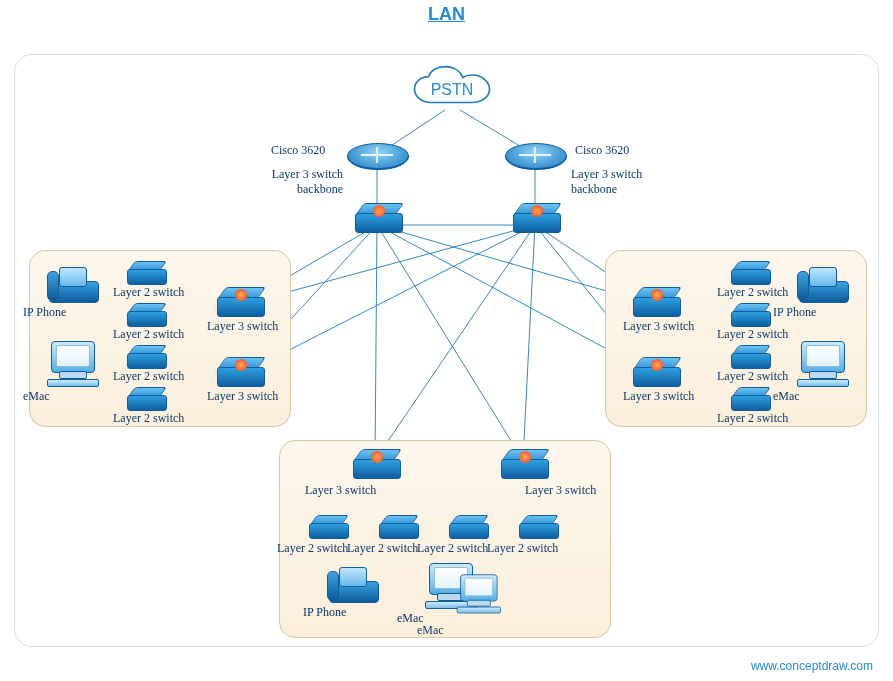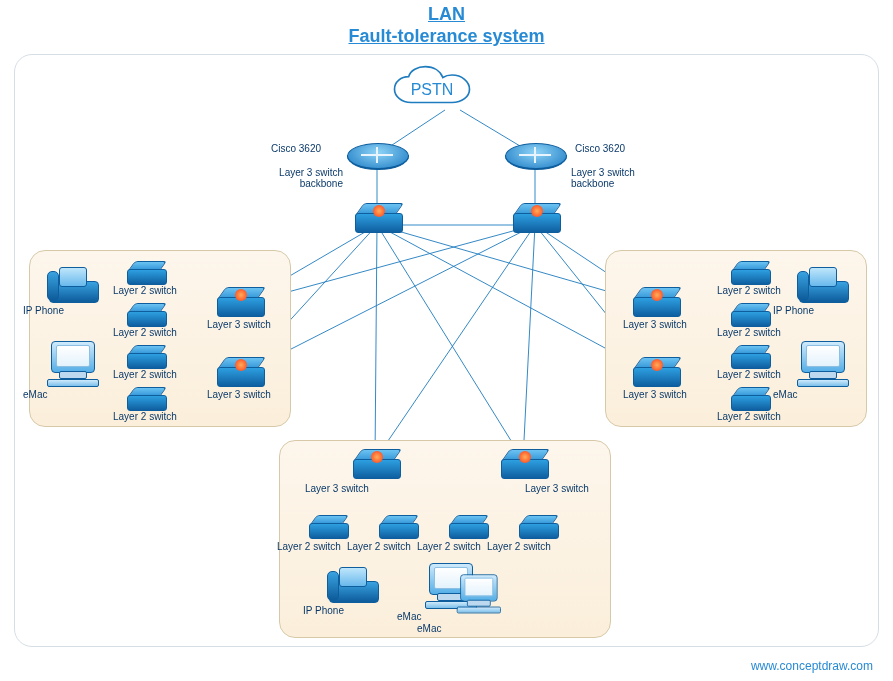--- a/index.html
+++ b/index.html
@@ -6,21 +6,21 @@
   .stage{position:relative;width:893px;height:681px;margin:0 auto;background:#fff;}
   .title{position:absolute;left:0;right:0;text-align:center;color:#278ad4;font-weight:bold;text-decoration:underline;}
   .title1{top:4px;font-size:18px;}
   .title2{top:26px;font-size:18px;}
   .footer{position:absolute;right:20px;bottom:8px;color:#278ad4;font-size:12px;text-align:right;margin-left:20px;}
   .outer-panel{position:absolute;left:14px;right:14px;top:54px;bottom:34px;
     border:1px solid #d6dee5;border-radius:18px;background:#fff;}
   .cloud{position:absolute;width:90px;height:50px;}
   .cloud svg{width:100%;height:100%;}
   .cloud .lbl{position:absolute;left:0;right:0;top:16px;text-align:center;color:#278ad4;font-size:16px;}
-  .node-label{position:absolute;font-size:10px;color:#0b3a6a;white-space:nowrap;}
+  .node-label{position:absolute;font-size:12px;color:#0b3a6a;white-space:nowrap;font-family:Liberation Serif, serif;}
   .node-label.center{text-align:left;width:100px;margin-left:-50px;}
   .group{position:absolute;border:1px solid #d7c9a8;border-radius:16px;
     background:linear-gradient(#fdf6ec,#fbefdb);}
   svg.wires{position:absolute;left:0;top:0;width:100%;height:100%;pointer-events:none;}
   svg.wires line{stroke:#1f7cbf;stroke-width:1;opacity:.9;}
   
   .dev{position:absolute;width:46px;height:30px;}
   .dev .top{position:absolute;left:4px;top:0;width:38px;height:12px;
     transform:skewX(-35deg);border-radius:3px;
     background:linear-gradient(#6cc3f2,#2a8fd4);border:1px solid #0e5e9e;}
@@ -59,21 +59,20 @@
     background:#bcd9ef;border:1px solid #0e5e9e;}
   .emac .kb{position:absolute;left:0;top:38px;width:50px;height:6px;border-radius:2px;
     background:linear-gradient(#cfeafc,#7cc0ea);border:1px solid #0e5e9e;}
 </style>
 </head>
 <body>
 
 <div class="stage">
 
   <div class="title title1">LAN</div>
-  <div class="title title2">Fault-tolerance system</div>
   <div class="footer">www.conceptdraw.com</div>
 
   <div class="outer-panel">
 
     <svg class="wires">
 
       <line x1="430" y1="55" x2="362" y2="100"></line>
       <line x1="445" y1="55" x2="520" y2="100"></line>
 
       <line x1="362" y1="115" x2="362" y2="155"></line>
@@ -127,21 +126,21 @@
       <line x1="360" y1="420" x2="522" y2="470"></line>
       <line x1="508" y1="420" x2="312" y2="470"></line>
       <line x1="508" y1="420" x2="382" y2="470"></line>
       <line x1="508" y1="420" x2="452" y2="470"></line>
       <line x1="508" y1="420" x2="522" y2="470"></line>
 
       <line x1="312" y1="482" x2="338" y2="530"></line>
       <line x1="452" y1="482" x2="440" y2="530"></line>
     </svg>
 
-    <div class="cloud" style="left:372px;top:10px;">
+    <div class="cloud" style="left:392px;top:10px;">
       <svg viewBox="0 0 100 60">
           <path d="M25 45c-12 0-20-8-20-16 0-9 8-15 17-15 2-8 11-12 20-12 10 0 18 5 21 13 3-2 7-3 11-3 12 0 21 8 21 17 0 9-9 16-21 16H25z" fill="#ffffff" stroke="#1f7cbf" stroke-width="2"></path>
         </svg>
       <div class="lbl">PSTN</div>
     </div>
 
     <div class="router" style="left:332px;top:88px;">
       <div class="side"></div>
         <div class="disk"></div>
         <div class="arrows"></div>

